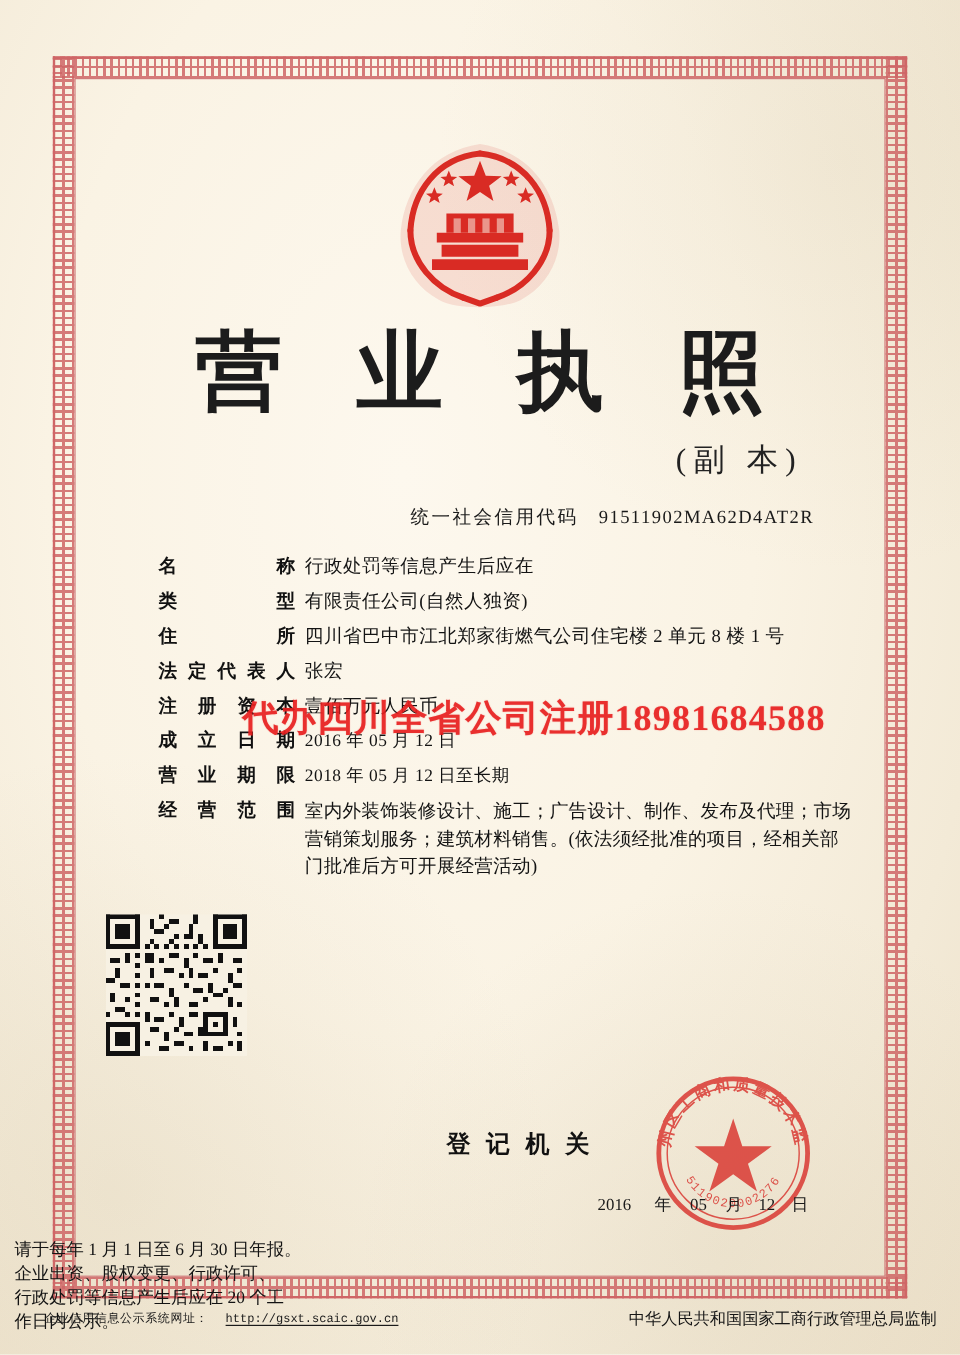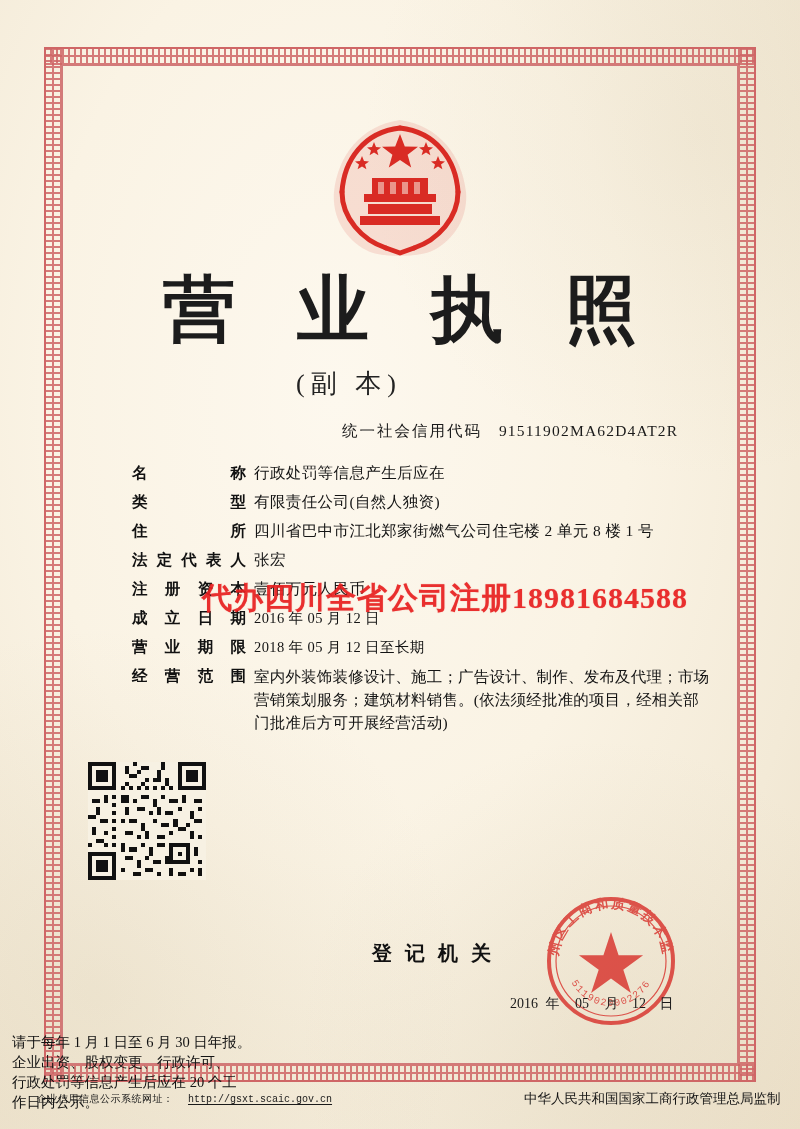--- a/index.html
+++ b/index.html
@@ -98,23 +98,23 @@
     text-align: center;
     font-family: "Liberation Serif", serif;
     font-size: 72px;
     font-weight: bold;
     letter-spacing: 22px;
     text-indent: 22px;
     color: #1c1c1c;
   }
   #doc-subtitle {
     position: absolute;
-    left: 12px; top: 366px;
+    left: 1px; top: 366px;
     width: 668px;
-    text-align: center;
+    text-align: right;
     font-size: 26px;
     letter-spacing: 6px;
     text-indent: 6px;
     color: #222;
   }
 
   
   #credit-row {
     position: absolute;
     left: 342px; top: 421px;
@@ -195,21 +195,21 @@
   }
   #date-line {
     position: absolute;
     left: 498px; top: 995px;
     width: 200px;
     font-size: 14px;
     color: #1a1a1a;
     white-space: nowrap;
   }
   #date-line span { display: inline-block; }
-  .d-year { width: 40px; text-align: right; }
+  .d-year { width: 40px; text-align: left; }
   .d-char { width: 22px; text-align: center; }
   .d-month { width: 30px; text-align: center; }
   .d-day { width: 26px; text-align: center; }
 
   
   #watermark {
     position: absolute;
     left: 202px; top: 578px;
     font-size: 30px;
     font-weight: bold;

